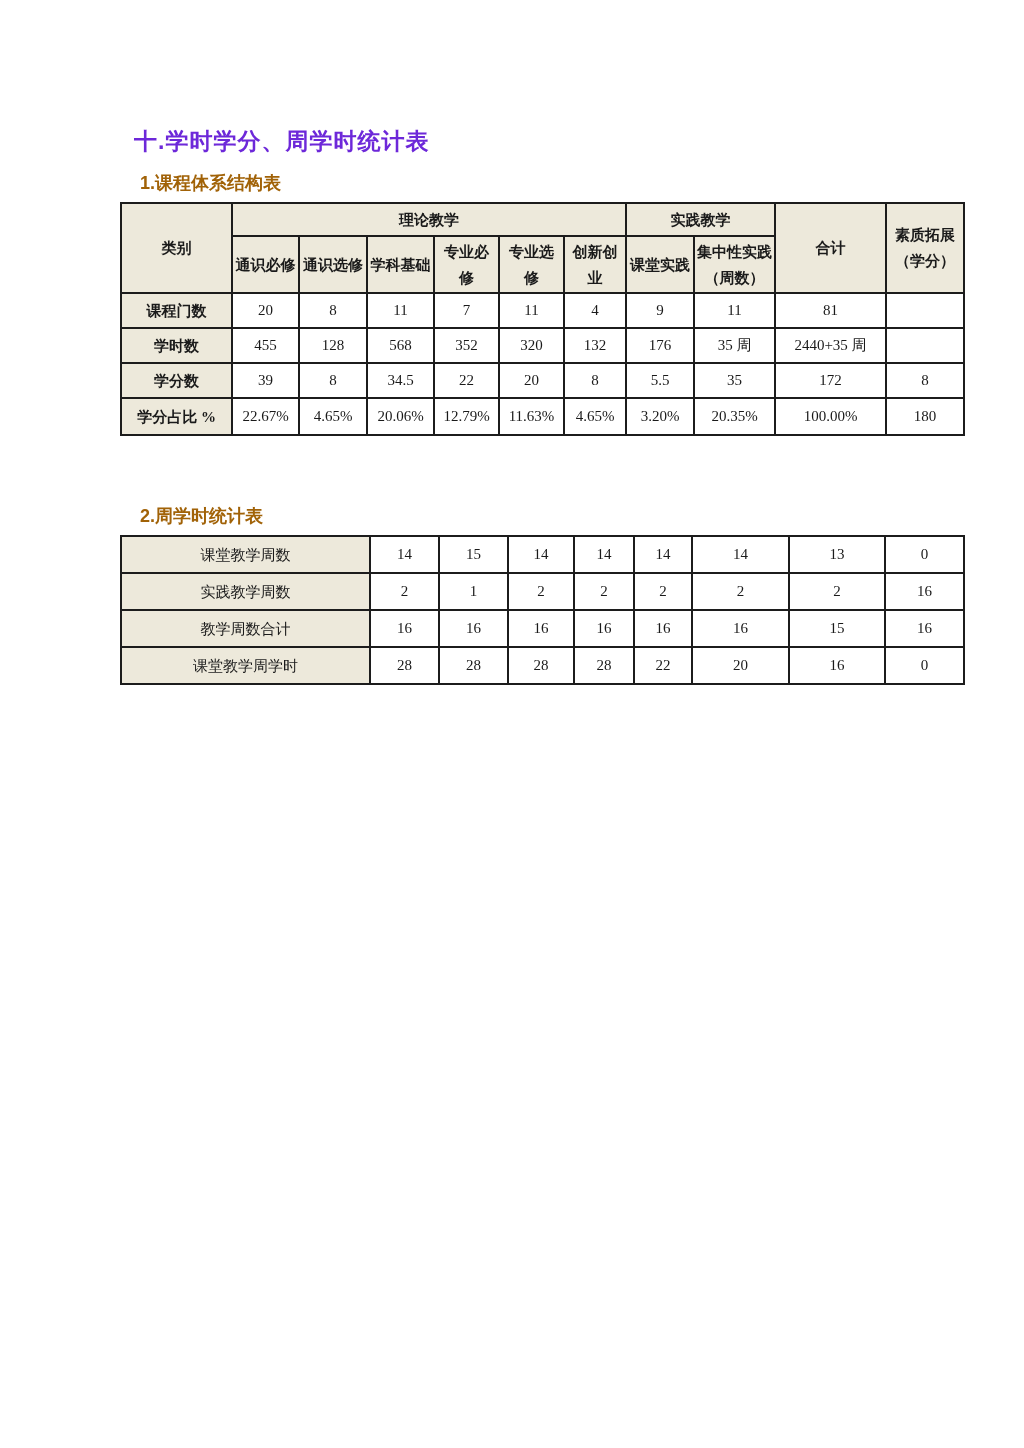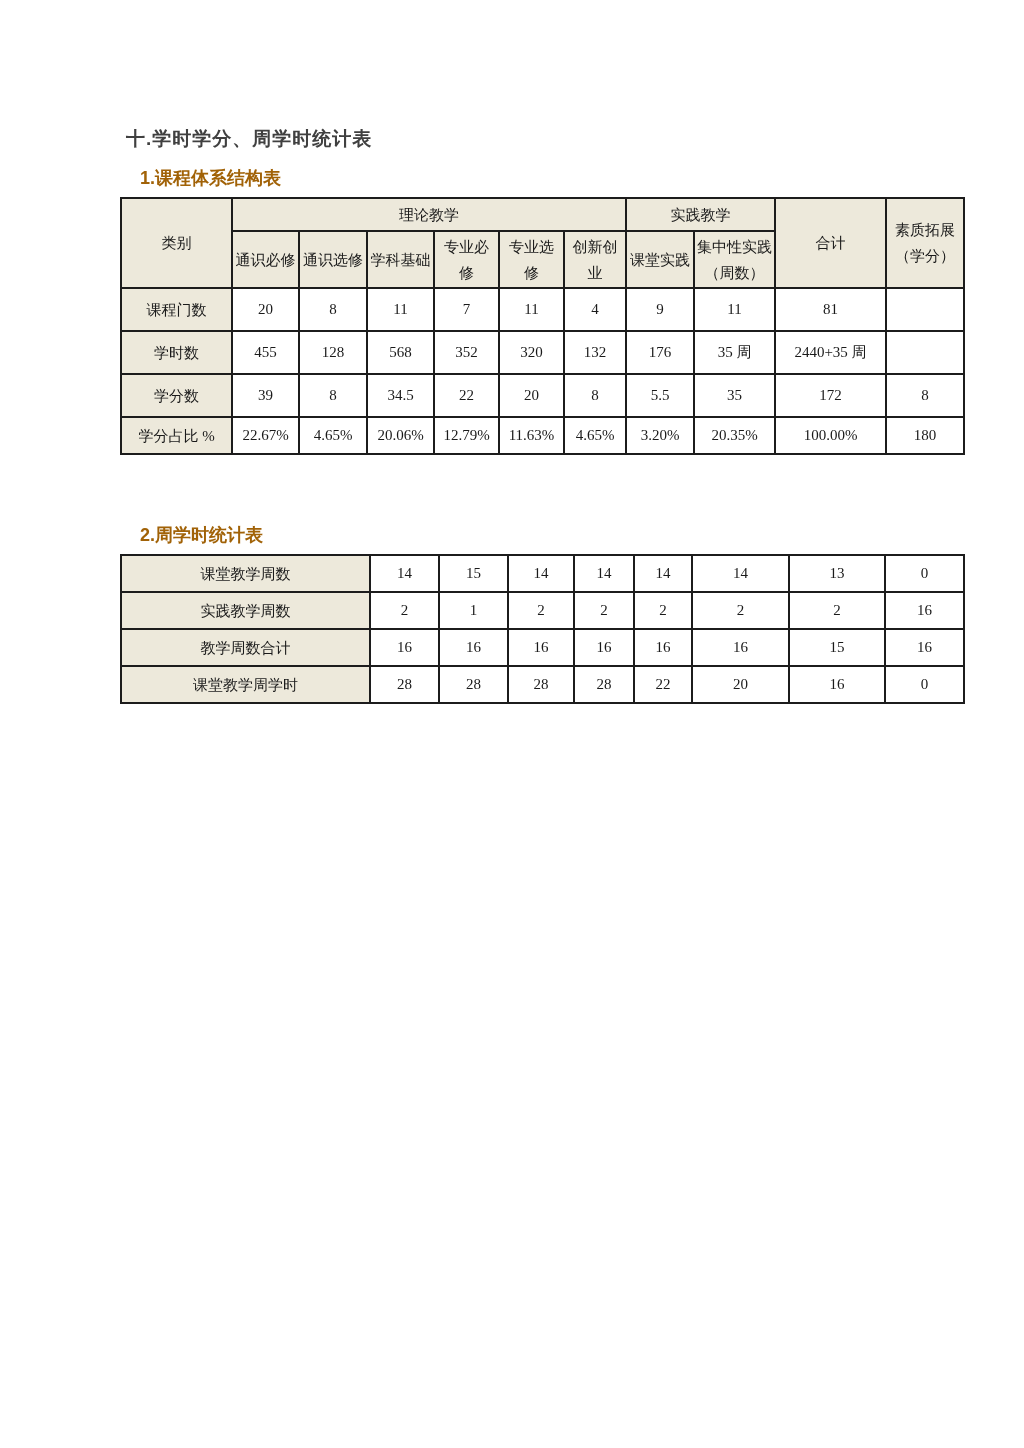--- a/index.html
+++ b/index.html
@@ -14,24 +14,24 @@
   }
   .content {
     position: absolute;
     left: 120px;
     top: 126px;
     width: 843px;
   }
   .doc-title {
     font-family: "Liberation Sans", "DejaVu Sans", sans-serif;
     font-weight: bold;
-    font-size: 19px;
-    color: #404040;
+    font-size: 23px;
+    color: #6d28d9;
     letter-spacing: 1px;
-    margin-left: 6px;
+    margin-left: 14px;
   }
   .section-title {
     font-family: "Liberation Sans", "DejaVu Sans", sans-serif;
     font-weight: 600;
     font-size: 18px;
     color: #a16207;
     margin-left: 20px;
   }
   .sec1 { margin-top: 14px; }
   .sec2 { margin-top: 68px; }
@@ -46,33 +46,33 @@
     text-align: center;
     vertical-align: middle;
     font-size: 15px;
     font-weight: normal;
     padding: 1px 2px;
     overflow: hidden;
   }
   .hdr {
     background: #EDE9DB;
     font-family: "Liberation Serif", "DejaVu Serif", serif;
-    font-weight: normal;
+    font-weight: bold;
     font-size: 15px;
     line-height: 26px;
   }
   .num {
     background: #ffffff;
     font-family: "Liberation Serif", "DejaVu Serif", serif;
     font-size: 15px;
   }
   .t2 .hdr { font-weight: normal; line-height: 22px; }
   .t1 tr.h1 { height: 33px; }
   .t1 tr.h2 { height: 57px; }
-  .t1 tr.r  { height: 43px; }
+  .t1 tr.r  { height: 35px; }
   .t1 tr.rl { height: 37px; }
   .t2 tr    { height: 37px; }
 </style>
 </head>
 <body>
 
 <div class="page">
   <div class="content">
 
     <div class="doc-title">十.学时学分、周学时统计表</div>

